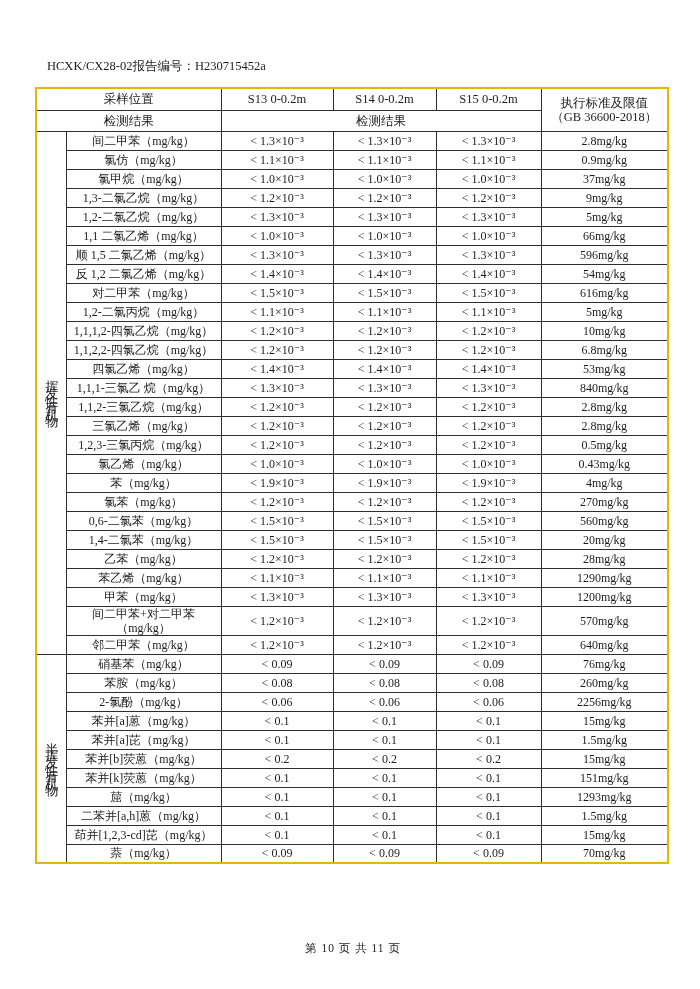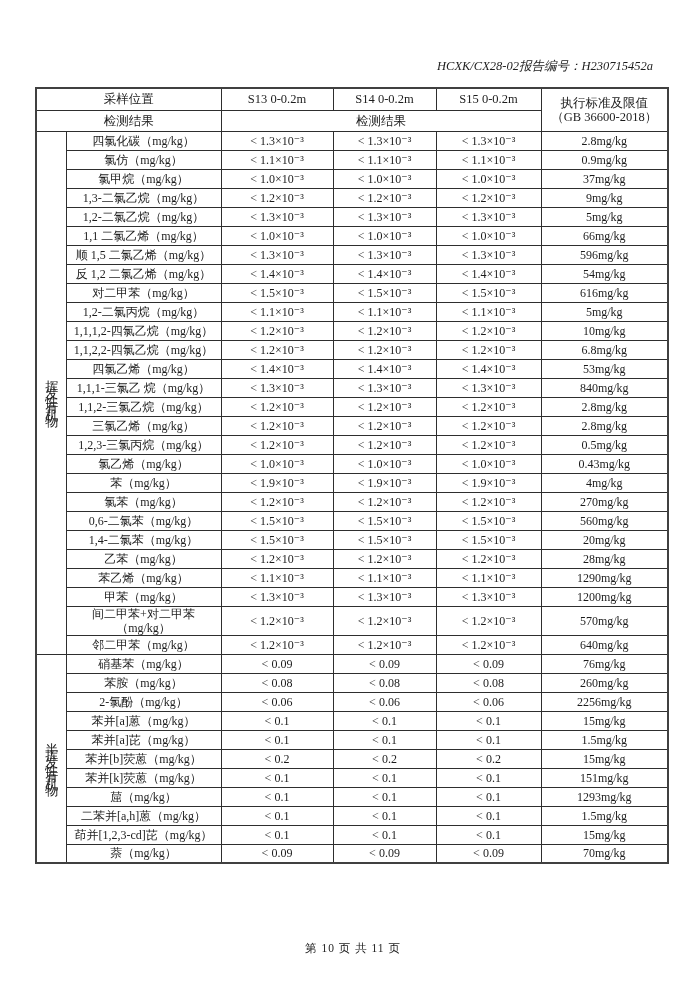--- a/index.html
+++ b/index.html
@@ -9,45 +9,44 @@
     background:#ffffff;
     font-family:"Liberation Serif","DejaVu Serif",serif;
     color:#1c1c1c;
     overflow:hidden;
     box-sizing:border-box;
   }
   .doc-header{
     position:absolute;
     left:47px;right:47px;top:58px;
     display:flex;
-    justify-content:flex-end;
+    justify-content:flex-start;
     align-items:baseline;
     font-size:12.5px;
-    font-style:italic;
   }
   .report-table{
     position:absolute;
     left:35px;top:87px;
     width:632px;
     border-collapse:collapse;
     table-layout:fixed;
   }
   .report-table td,.report-table th{
     border:1px solid #2e2e2e;
     padding:0 2px;
     text-align:center;
     vertical-align:middle;
     font-weight:normal;
     font-size:12px;
     line-height:14px;
     height:19px;
     overflow:hidden;
     box-sizing:border-box;
   }
-  .report-table{border:2px solid #404040;}
+  .report-table{border:2px solid #eab308;}
   .report-table th{font-size:12.5px;height:21px;}
   .hdr-std{font-size:12px;line-height:16px;}
   .group-cell{
     padding:0;
   }
   .group-cell span{
     display:inline-block;
     writing-mode:vertical-lr;
     text-orientation:upright;
     letter-spacing:7px;
@@ -95,21 +94,21 @@
         </th>
       </tr>
       <tr>
         <th colspan="2">检测结果</th>
         <th colspan="3">检测结果</th>
       </tr>
     </thead>
     <tbody id="table-body">
         <tr>
           <td class="group-cell" rowspan="27"><span>挥发性有机物</span></td>
-          <td class="item-cell">四氯化碳（mg/kg）</td>
+          <td class="item-cell">间二甲苯（mg/kg）</td>
           <td>&lt; 1.3×10⁻³</td>
           <td>&lt; 1.3×10⁻³</td>
           <td>&lt; 1.3×10⁻³</td>
           <td>2.8mg/kg</td>
         </tr>
         <tr>
           <td class="item-cell">氯仿（mg/kg）</td>
           <td>&lt; 1.1×10⁻³</td>
           <td>&lt; 1.1×10⁻³</td>
           <td>&lt; 1.1×10⁻³</td>

